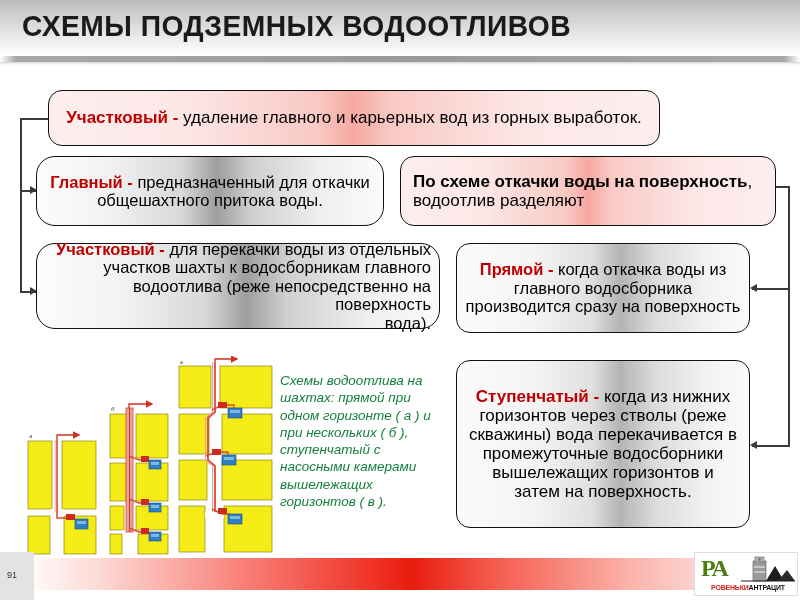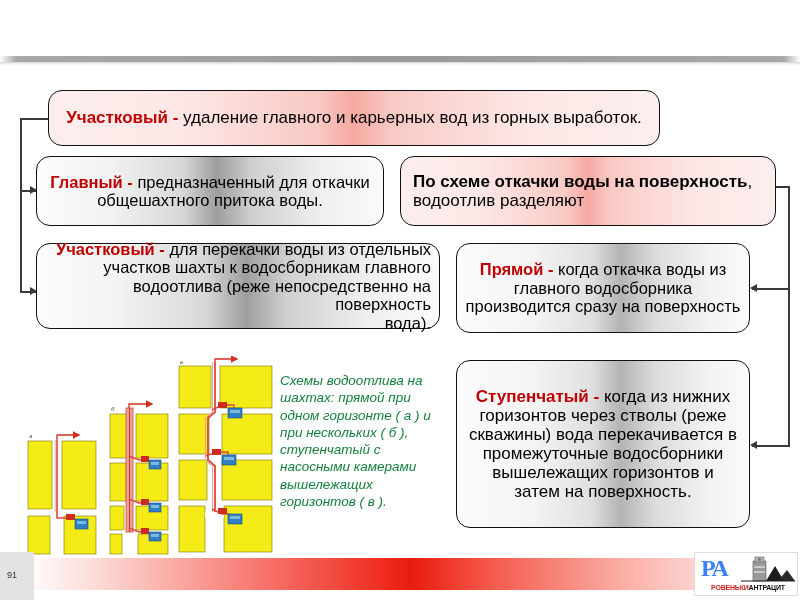--- a/index.html
+++ b/index.html
@@ -62,20 +62,21 @@
   .fill-grey{
     background:
       linear-gradient(to right,
         #fcfcfc 0%,
         #f3f3f3 20%,
         #d8d8d8 42%,
         #9e9e9e 52%,
         #cfcfcf 62%,
         #efefef 82%,
         #fbfbfb 100%);
+    border-radius: 19px;
   }
   .fill-grey-soft{
     background:
       linear-gradient(to right,
         #fbfbfb 0%,
         #f4f4f4 26%,
         #e0e0e0 46%,
         #b4b4b4 56%,
         #dcdcdc 68%,
         #f2f2f2 86%,
@@ -143,36 +144,39 @@
     font-size:9px;color:#333;
   }
   
   .logo{
     position:absolute;left:694px;top:552px;width:104px;height:44px;
     background:#ffffff;border:1px solid #ddd;box-sizing:border-box;
   }
   .logo-ra{
     position:absolute;left:6px;top:3px;
     font-family:"Liberation Serif","DejaVu Serif",serif;
-    font-weight:bold;font-size:24px;color:#3b82f6;
+    font-weight:bold;font-size:24px;color:#4d7c0f;
     letter-spacing:-1px;line-height:1;
   }
   .logo-sub{
     position:absolute;left:4px;top:31px;width:98px;text-align:center;
     font-size:7px;font-weight:bold;letter-spacing:-0.2px;
     font-family:"Liberation Sans","DejaVu Sans",sans-serif;
   }
   .logo-sub .r{color:#cc2222;}
   .logo-sub .b{color:#111;}
 </style>
 </head>
 <body>
 
 <div id="slide">
 
+  <div class="header">
+    <div class="header-title">СХЕМЫ ПОДЗЕМНЫХ ВОДООТЛИВОВ</div>
+  </div>
   <div class="header-rule"></div>
   <div class="header-rule2"></div>
 
   <div class="ln" style="left:20px;top:118px;width:28px;height:1.5px;"></div>
   <div class="ln" style="left:20px;top:118px;width:1.5px;height:174px;"></div>
   <div class="ln" style="left:20px;top:190px;width:18px;height:1.5px;"></div>
   <div class="arrow arrow-right" style="left:30px;top:186px;"></div>
   <div class="ln" style="left:20px;top:291px;width:18px;height:1.5px;"></div>
   <div class="arrow arrow-right" style="left:30px;top:287px;"></div>
 

